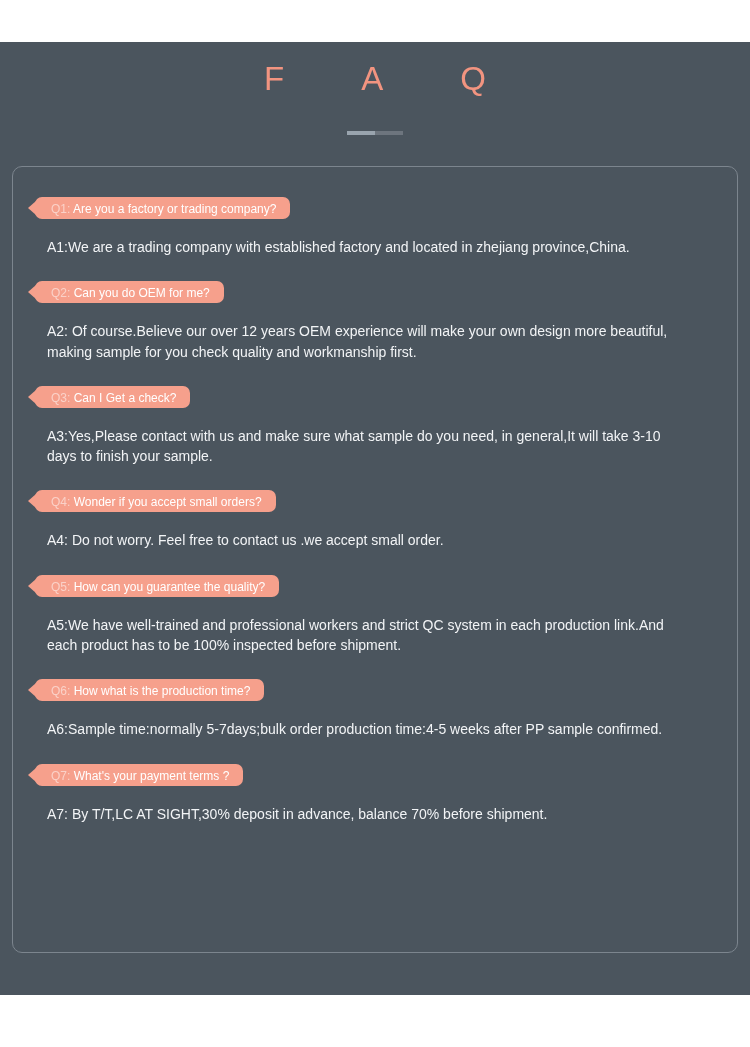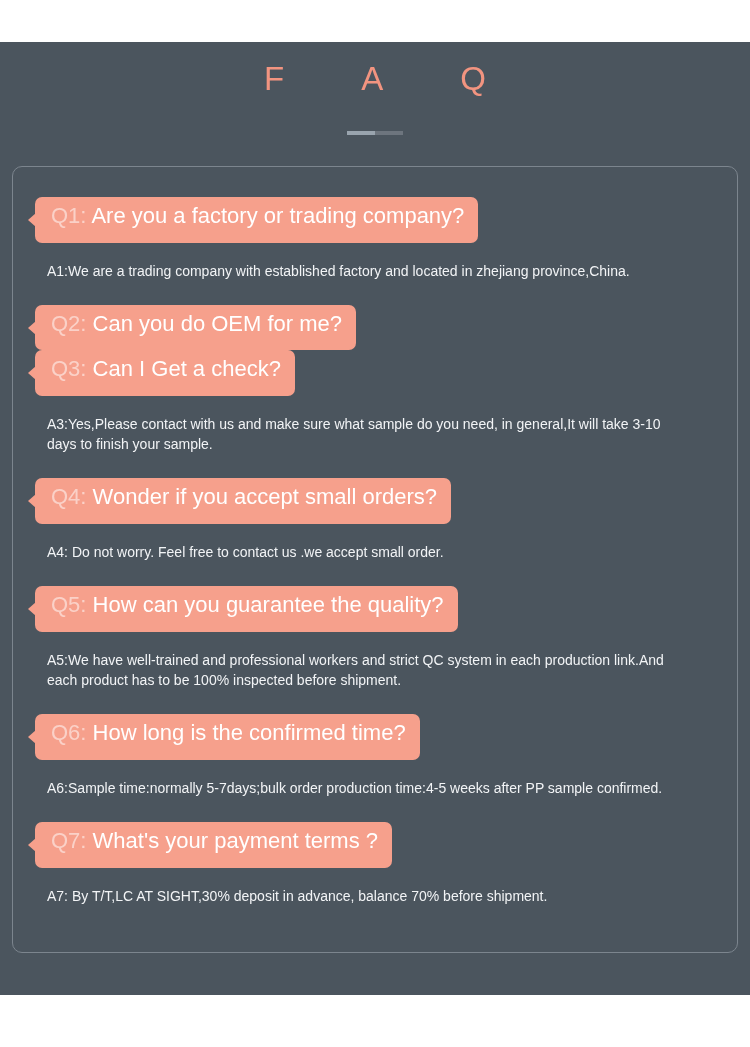--- a/index.html
+++ b/index.html
@@ -80,23 +80,23 @@
   
   .bubble-row {
     position:relative;
     padding-left:22px;
   }
   .bubble {
     position:relative;
     display:inline-block;
     background:#f6a08c;
     border-radius:7px;
-    padding:5px 14px 13px 16px;
+    padding:5px 14px 2px 16px;
     color:#ffffff;
-    font-size:22px;
+    font-size:12px;
     line-height:1.25;
     white-space:nowrap;
   }
   .bubble::before {
     content:"";
     position:absolute;
     left:-7px;
     top:50%;
     transform:translateY(-50%);
     width:0; height:0;
@@ -142,35 +142,36 @@
     </div>
 
     <div class="box">
       <div class="qa-list" id="qa-list">
           <div class="qa-item">
             <div class="bubble-row"><div class="bubble"><span class="qnum">Q1:</span> <span class="qtext">Are you a factory or trading company?</span></div></div>
             <div class="answer">A1:We are a trading company with established factory and located in zhejiang province,China.</div>
           </div>
           <div class="qa-item">
             <div class="bubble-row"><div class="bubble"><span class="qnum">Q2:</span> <span class="qtext">Can you do OEM for me?</span></div></div>
+            <div class="answer">A2: Of course.Believe our over 12 years OEM experience will make your own design more beautiful, making sample for you check quality and workmanship first.</div>
           </div>
           <div class="qa-item">
             <div class="bubble-row"><div class="bubble"><span class="qnum">Q3:</span> <span class="qtext">Can I Get a check?</span></div></div>
             <div class="answer">A3:Yes,Please contact with us and make sure what sample do you need, in general,It will take 3-10 days to finish your sample.</div>
           </div>
           <div class="qa-item">
             <div class="bubble-row"><div class="bubble"><span class="qnum">Q4:</span> <span class="qtext">Wonder if you accept small orders?</span></div></div>
             <div class="answer">A4: Do not worry. Feel free to contact us .we accept small order.</div>
           </div>
           <div class="qa-item">
             <div class="bubble-row"><div class="bubble"><span class="qnum">Q5:</span> <span class="qtext">How can you guarantee the quality?</span></div></div>
             <div class="answer">A5:We have well-trained and professional workers and strict QC system in each production link.And each product has to be 100% inspected before shipment.</div>
           </div>
           <div class="qa-item">
-            <div class="bubble-row"><div class="bubble"><span class="qnum">Q6:</span> <span class="qtext">How long is the confirmed time?</span></div></div>
+            <div class="bubble-row"><div class="bubble"><span class="qnum">Q6:</span> <span class="qtext">How what is the production time?</span></div></div>
             <div class="answer">A6:Sample time:normally 5-7days;bulk order production time:4-5 weeks after PP sample confirmed.</div>
           </div>
           <div class="qa-item">
             <div class="bubble-row"><div class="bubble"><span class="qnum">Q7:</span> <span class="qtext">What's your payment terms ?</span></div></div>
             <div class="answer">A7: By T/T,LC AT SIGHT,30% deposit in advance, balance 70%  before shipment.</div>
           </div>
         </div>
     </div>
 
   </div>

